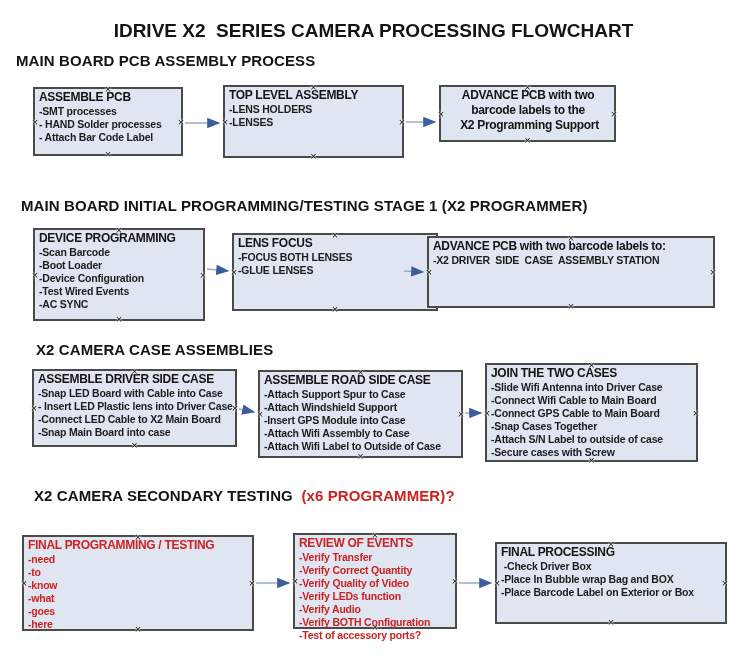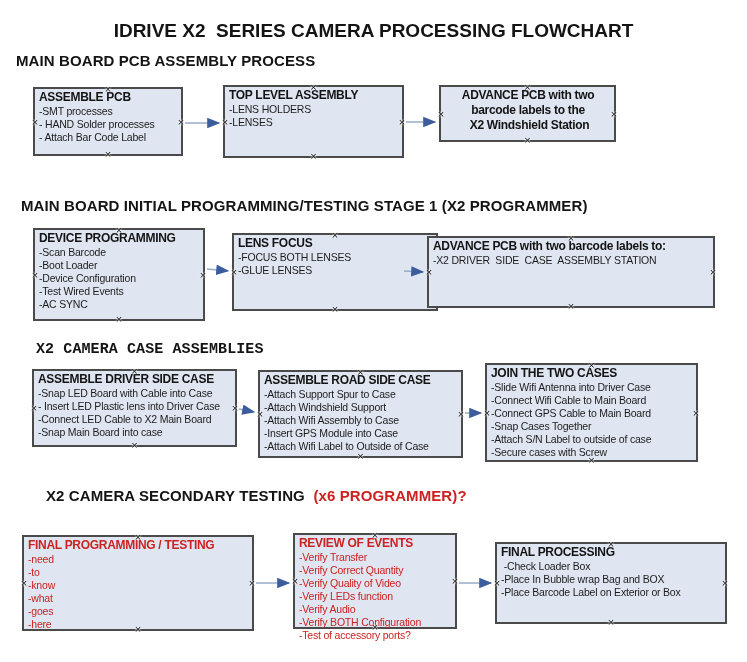--- a/index.html
+++ b/index.html
@@ -21,21 +21,21 @@
     position:absolute; background:var(--box-fill);
     border:2px solid var(--box-border); box-sizing:border-box;
     padding:1px 3px 0 4px;
   }
   .box-title {
     font-size:12px; font-weight:bold; line-height:15px;
     white-space:pre; color:var(--text); letter-spacing:-0.3px;
   }
   .box-line {
     font-size:10.5px; line-height:13px; white-space:pre;
-    color:#1c1c1c; letter-spacing:-0.2px;
+    color:#1c1c1c; letter-spacing:-0.2px;font-weight:bold;
   }
   .box-line.bold { font-size:12px; font-weight:bold; line-height:15px; letter-spacing:-0.3px; color:var(--text); }
   .red-text { color:var(--red) !important; }
 
   .anchor {
     position:absolute; font-size:11px; line-height:11px;
     color:#111; transform:translate(-50%,-50%);
     text-shadow:0 0 2px #fff, 0 0 2px #fff;
     pointer-events:none;
   }
@@ -62,21 +62,21 @@
       <div class="box-line">-LENS HOLDERS</div>
       <div class="box-line">-LENSES</div>
       <span class="anchor" style="left: 50%; top: 0%;">×</span>
       <span class="anchor" style="left: 50%; top: 100%;">×</span>
       <span class="anchor" style="left: 0%; top: 50%;">×</span>
       <span class="anchor" style="left: 100%; top: 50%;">×</span>
     </div>
     <div class="flow-box" style="left: 439px; top: 85px; width: 177px; height: 57px; text-align: center;">
       <div class="box-title">ADVANCE PCB with two</div>
       <div class="box-line bold">barcode labels to the</div>
-      <div class="box-line bold"> X2 Windshield Station</div>
+      <div class="box-line bold"> X2 Programming Support</div>
       <span class="anchor" style="left: 50%; top: 0%;">×</span>
       <span class="anchor" style="left: 50%; top: 100%;">×</span>
       <span class="anchor" style="left: 0%; top: 50%;">×</span>
       <span class="anchor" style="left: 100%; top: 50%;">×</span>
     </div>
     <div class="section-header" style="left: 21px; top: 197px;"><span class="">MAIN BOARD INITIAL PROGRAMMING/TESTING STAGE 1 (X2 PROGRAMMER)</span></div>
     <div class="flow-box" style="left: 33px; top: 228px; width: 172px; height: 93px;">
       <div class="box-title">DEVICE PROGRAMMING</div>
       <div class="box-line">-Scan Barcode</div>
       <div class="box-line">-Boot Loader</div>
@@ -98,58 +98,58 @@
       <span class="anchor" style="left: 100%; top: 50%;">×</span>
     </div>
     <div class="flow-box" style="left: 427px; top: 236px; width: 288px; height: 72px;">
       <div class="box-title">ADVANCE PCB with two barcode labels to:</div>
       <div class="box-line">-X2 DRIVER  SIDE  CASE  ASSEMBLY STATION</div>
       <span class="anchor" style="left: 50%; top: 0%;">×</span>
       <span class="anchor" style="left: 50%; top: 100%;">×</span>
       <span class="anchor" style="left: 0%; top: 50%;">×</span>
       <span class="anchor" style="left: 100%; top: 50%;">×</span>
     </div>
-    <div class="section-header" style="left: 36px; top: 341px; font-family: Liberation Mono, monospace;"><span class="">X2 CAMERA CASE ASSEMBLIES</span></div>
+    <div class="section-header" style="left: 36px; top: 341px;"><span class="">X2 CAMERA CASE ASSEMBLIES</span></div>
     <div class="flow-box" style="left: 32px; top: 369px; width: 205px; height: 78px;">
       <div class="box-title">ASSEMBLE DRIVER SIDE CASE</div>
       <div class="box-line">-Snap LED Board with Cable into Case</div>
       <div class="box-line">- Insert LED Plastic lens into Driver Case</div>
       <div class="box-line">-Connect LED Cable to X2 Main Board</div>
       <div class="box-line">-Snap Main Board into case</div>
       <span class="anchor" style="left: 50%; top: 0%;">×</span>
       <span class="anchor" style="left: 50%; top: 100%;">×</span>
       <span class="anchor" style="left: 0%; top: 50%;">×</span>
       <span class="anchor" style="left: 100%; top: 50%;">×</span>
     </div>
     <div class="flow-box" style="left: 258px; top: 370px; width: 205px; height: 88px;">
       <div class="box-title">ASSEMBLE ROAD SIDE CASE</div>
       <div class="box-line">-Attach Support Spur to Case</div>
       <div class="box-line">-Attach Windshield Support</div>
+      <div class="box-line">-Insert GPS Module into Case</div>
       <div class="box-line">-Attach Wifi Assembly to Case</div>
-      <div class="box-line">-Insert GPS Module into Case</div>
       <div class="box-line">-Attach Wifi Label to Outside of Case</div>
       <span class="anchor" style="left: 50%; top: 0%;">×</span>
       <span class="anchor" style="left: 50%; top: 100%;">×</span>
       <span class="anchor" style="left: 0%; top: 50%;">×</span>
       <span class="anchor" style="left: 100%; top: 50%;">×</span>
     </div>
     <div class="flow-box" style="left: 485px; top: 363px; width: 213px; height: 99px;">
       <div class="box-title">JOIN THE TWO CASES</div>
       <div class="box-line">-Slide Wifi Antenna into Driver Case</div>
       <div class="box-line">-Connect Wifi Cable to Main Board</div>
       <div class="box-line">-Connect GPS Cable to Main Board</div>
       <div class="box-line">-Snap Cases Together</div>
       <div class="box-line">-Attach S/N Label to outside of case</div>
       <div class="box-line">-Secure cases with Screw</div>
       <span class="anchor" style="left: 50%; top: 0%;">×</span>
       <span class="anchor" style="left: 50%; top: 100%;">×</span>
       <span class="anchor" style="left: 0%; top: 50%;">×</span>
       <span class="anchor" style="left: 100%; top: 50%;">×</span>
     </div>
-    <div class="section-header" style="left: 34px; top: 487px; margin-left: 12px;"><span class="">X2 CAMERA SECONDARY TESTING  </span><span class="red">(x6 PROGRAMMER)?</span></div>
+    <div class="section-header" style="left: 34px; top: 487px;"><span class="">X2 CAMERA SECONDARY TESTING  </span><span class="red">(x6 PROGRAMMER)?</span></div>
     <div class="flow-box" style="left: 22px; top: 535px; width: 232px; height: 96px;">
       <div class="box-title red-text">FINAL PROGRAMMING / TESTING</div>
       <div class="box-line red-text">-need</div>
       <div class="box-line red-text">-to</div>
       <div class="box-line red-text">-know</div>
       <div class="box-line red-text">-what</div>
       <div class="box-line red-text">-goes</div>
       <div class="box-line red-text">-here</div>
       <span class="anchor" style="left: 50%; top: 0%;">×</span>
       <span class="anchor" style="left: 50%; top: 100%;">×</span>
@@ -165,21 +165,21 @@
       <div class="box-line red-text">-Verify Audio</div>
       <div class="box-line red-text">-Verify BOTH Configuration</div>
       <div class="box-line red-text">-Test of accessory ports?</div>
       <span class="anchor" style="left: 50%; top: 0%;">×</span>
       <span class="anchor" style="left: 50%; top: 100%;">×</span>
       <span class="anchor" style="left: 0%; top: 50%;">×</span>
       <span class="anchor" style="left: 100%; top: 50%;">×</span>
     </div>
     <div class="flow-box" style="left: 495px; top: 542px; width: 232px; height: 82px;">
       <div class="box-title">FINAL PROCESSING</div>
-      <div class="box-line"> -Check Loader Box</div>
+      <div class="box-line"> -Check Driver Box</div>
       <div class="box-line">-Place In Bubble wrap Bag and BOX</div>
       <div class="box-line">-Place Barcode Label on Exterior or Box</div>
       <span class="anchor" style="left: 50%; top: 0%;">×</span>
       <span class="anchor" style="left: 50%; top: 100%;">×</span>
       <span class="anchor" style="left: 0%; top: 50%;">×</span>
       <span class="anchor" style="left: 100%; top: 50%;">×</span>
     </div>
     <svg class="arrows" width="747" height="662">
       <defs>
         <marker id="ah" viewBox="0 0 10 8" refX="9" refY="4" markerWidth="9" markerHeight="7" orient="auto">

